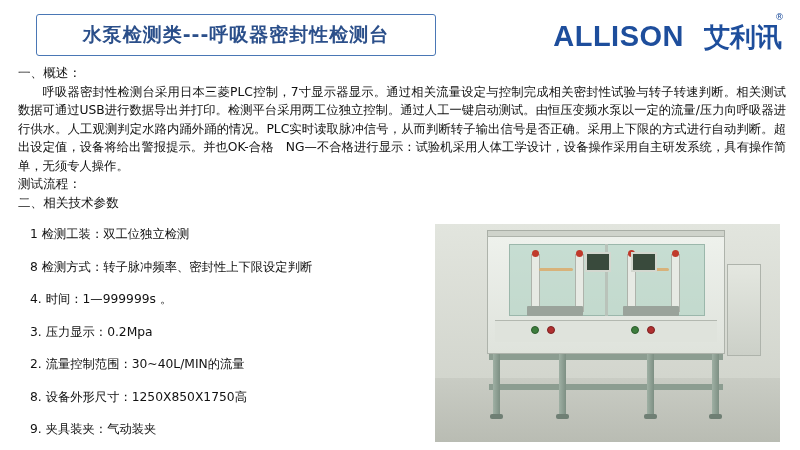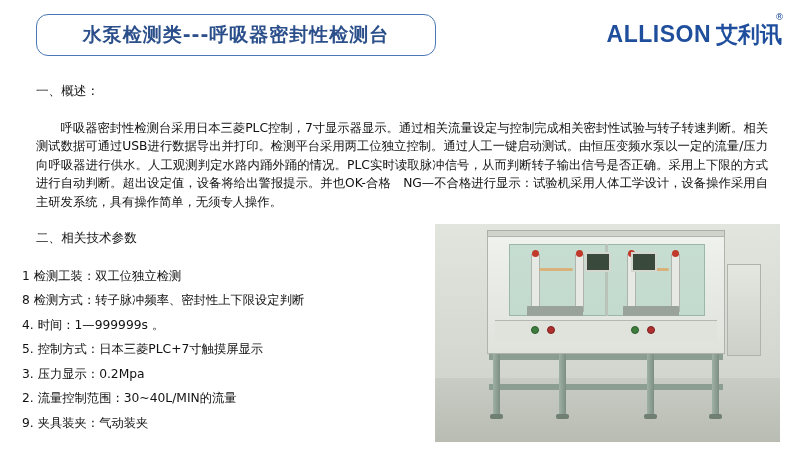--- a/index.html
+++ b/index.html
@@ -22,21 +22,21 @@
   }
 
   
   .title-box {
     position: absolute;
     left: 36px;
     top: 14px;
     width: 400px;
     height: 42px;
     border: 1px solid #4a77b5;
-    border-radius: 12px;
+    border-radius: 3px;
     box-sizing: border-box;
     display: flex;
     align-items: center;
     justify-content: center;
     background: #ffffff;
   }
   .title-text {
     font-size: 19px;
     color: #2b4f8a;
     font-weight: bold;
@@ -46,31 +46,31 @@
 
   .brand {
     position: absolute;
     right: 18px;
     top: 20px;
     display: flex;
     align-items: baseline;
     white-space: nowrap;
   }
   .brand-en {
-    font-size: 23px;
+    font-size: 29px;
     font-weight: bold;
     color: #1e4e9c;
     letter-spacing: 0.5px;
     font-family: "Liberation Sans", sans-serif;
   }
   .brand-cn {
-    font-size: 22px;
+    font-size: 26px;
     font-weight: bold;
     color: #1e4e9c;
-    margin-left: 5px;
+    margin-left: 20px;
     letter-spacing: 0px;
   }
   .brand-reg {
     font-size: 9px;
     color: #1e4e9c;
     position: absolute;
     right: -2px;
     top: -8px;
   }
 
@@ -83,34 +83,34 @@
     color: #111111;
     font-size: 12.3px;
     line-height: 18.5px;
   }
   .sec-head {
     font-size: 12.6px;
     color: #111;
     margin: 0 0 1px 0;
   }
   .para {
-    margin: 18px;
+    margin: 0;
     text-indent: 2em;
     text-align: justify;
   }
   .para.noindent {
     text-indent: 0;
   }
   .spec-list {
     margin: 2px 0 0 0;
     padding: 0;
     list-style: none;
   }
   .spec-list li {
-    margin: 4px;
+    margin: 12px;
     padding: 0;
     line-height: 20.5px;
     font-size: 12.3px;
     white-space: nowrap;
   }
 
   
   .photo {
     position: absolute;
     left: 435px;
@@ -302,28 +302,29 @@
 
   <div class="brand">
     <span class="brand-en">ALLISON</span>
     <span class="brand-cn">艾利讯</span>
     <span class="brand-reg">®</span>
   </div>
 
   <div class="content">
     <p class="sec-head para noindent">一、概述：</p>
     <p class="para">呼吸器密封性检测台采用日本三菱PLC控制，7寸显示器显示。通过相关流量设定与控制完成相关密封性试验与转子转速判断。相关测试数据可通过USB进行数据导出并打印。检测平台采用两工位独立控制。通过人工一键启动测试。由恒压变频水泵以一定的流量/压力向呼吸器进行供水。人工观测判定水路内踊外踊的情况。PLC实时读取脉冲信号，从而判断转子输出信号是否正确。采用上下限的方式进行自动判断。超出设定值，设备将给出警报提示。并也OK-合格　NG—不合格进行显示：试验机采用人体工学设计，设备操作采用自主研发系统，具有操作简单，无须专人操作。</p>
+    <p class="sec-head para noindent">测试流程：</p>
     <p class="sec-head para noindent">二、相关技术参数</p>
     <ul class="spec-list">
       <li>1 检测工装：双工位独立检测</li>
       <li>8 检测方式：转子脉冲频率、密封性上下限设定判断</li>
       <li>4. 时间：1—999999s 。</li>
-      <li>5. 控制方式：日本三菱PLC+7寸触摸屏显示</li>
       <li>3. 压力显示：0.2Mpa</li>
       <li>2. 流量控制范围：30~40L/MIN的流量</li>
+      <li>8. 设备外形尺寸：1250X850X1750高</li>
       <li>9. 夹具装夹：气动装夹</li>
 
     </ul>
   </div>
 
   <div class="photo">
     <div class="wall"></div>
     <div class="floor"></div>
 
     <div class="m-top"></div>

